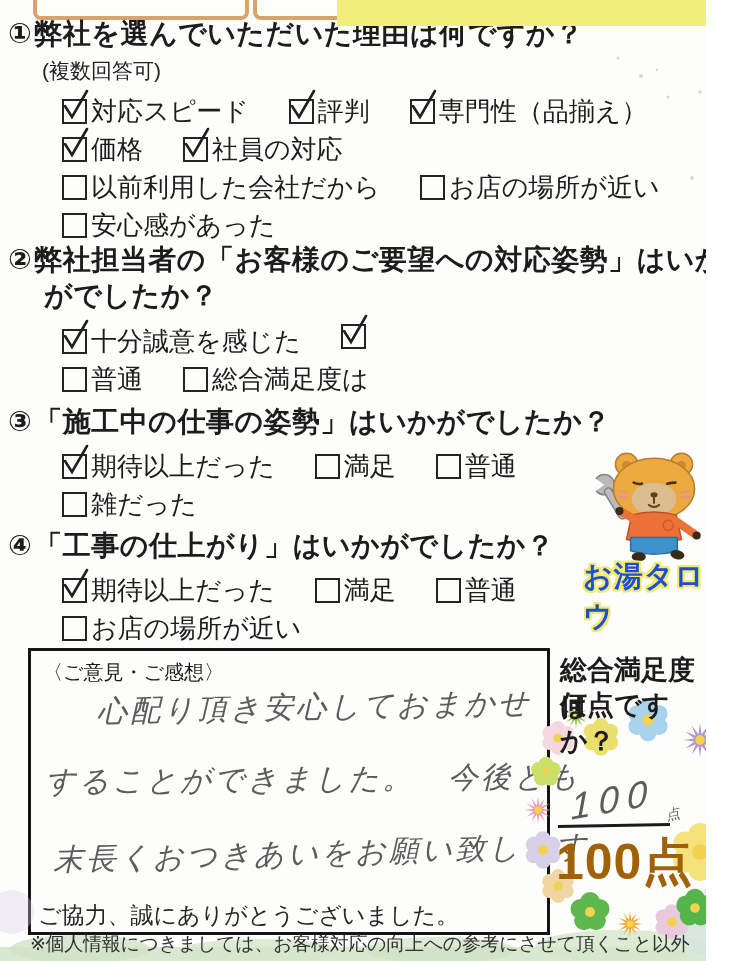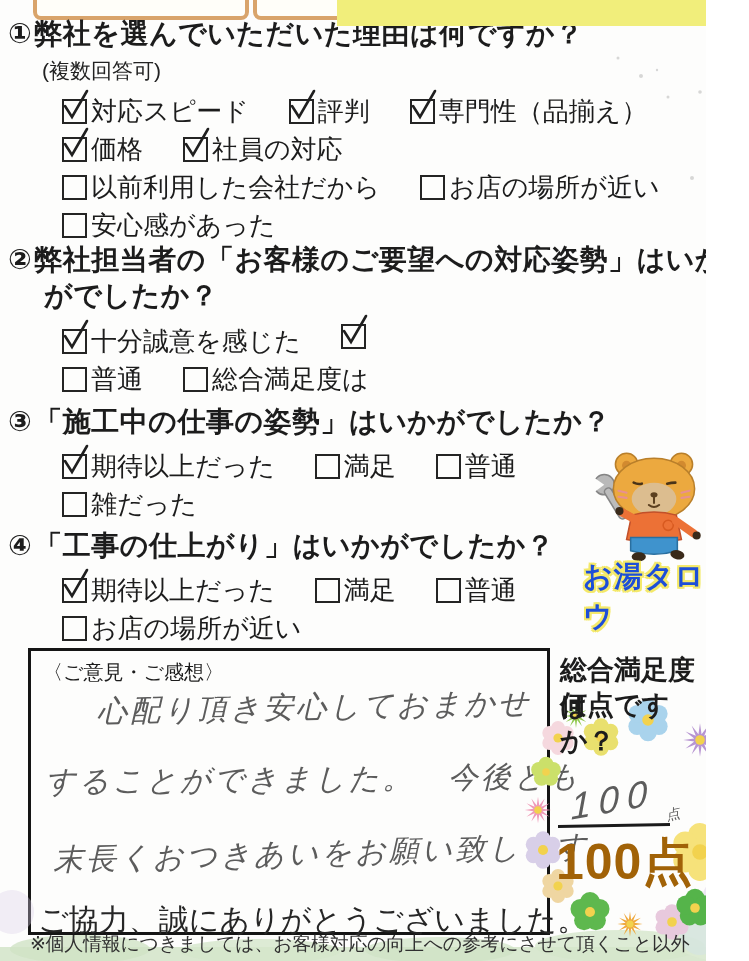--- a/index.html
+++ b/index.html
@@ -54,21 +54,21 @@
   .hw-score{position:absolute;left:570px;top:779px;font-size:37px;letter-spacing:8px;
             transform:rotate(-10deg) skewX(-10deg);z-index:4;}
   .hw-score-suffix{position:absolute;left:666px;top:806px;font-size:14px;
             transform:rotate(-12deg);z-index:4;}
   .score-rule{position:absolute;left:558px;top:824px;width:112px;height:3px;
             background:#1b1b1b;transform:rotate(-1deg);z-index:4;}
   .score-print{position:absolute;left:556px;top:829px;font-size:50px;font-weight:bold;
             letter-spacing:1px;color:#a16207;z-index:4;}
 
   
-  .footer-thanks{position:absolute;left:38px;top:900px;font-size:30px;color:#262626;z-index:4;}
+  .footer-thanks{position:absolute;left:38px;top:900px;font-size:23px;color:#262626;z-index:4;}
   .footer-privacy{position:absolute;left:30px;top:931px;font-size:19px;color:#303030;
                   z-index:4;letter-spacing:-.3px;}
 
   .decor{position:absolute;left:0;top:0;z-index:3;pointer-events:none;}
   .fc{fill:#f2d24e;}
 </style>
 </head>
 <body>
 
 <div class="page">

